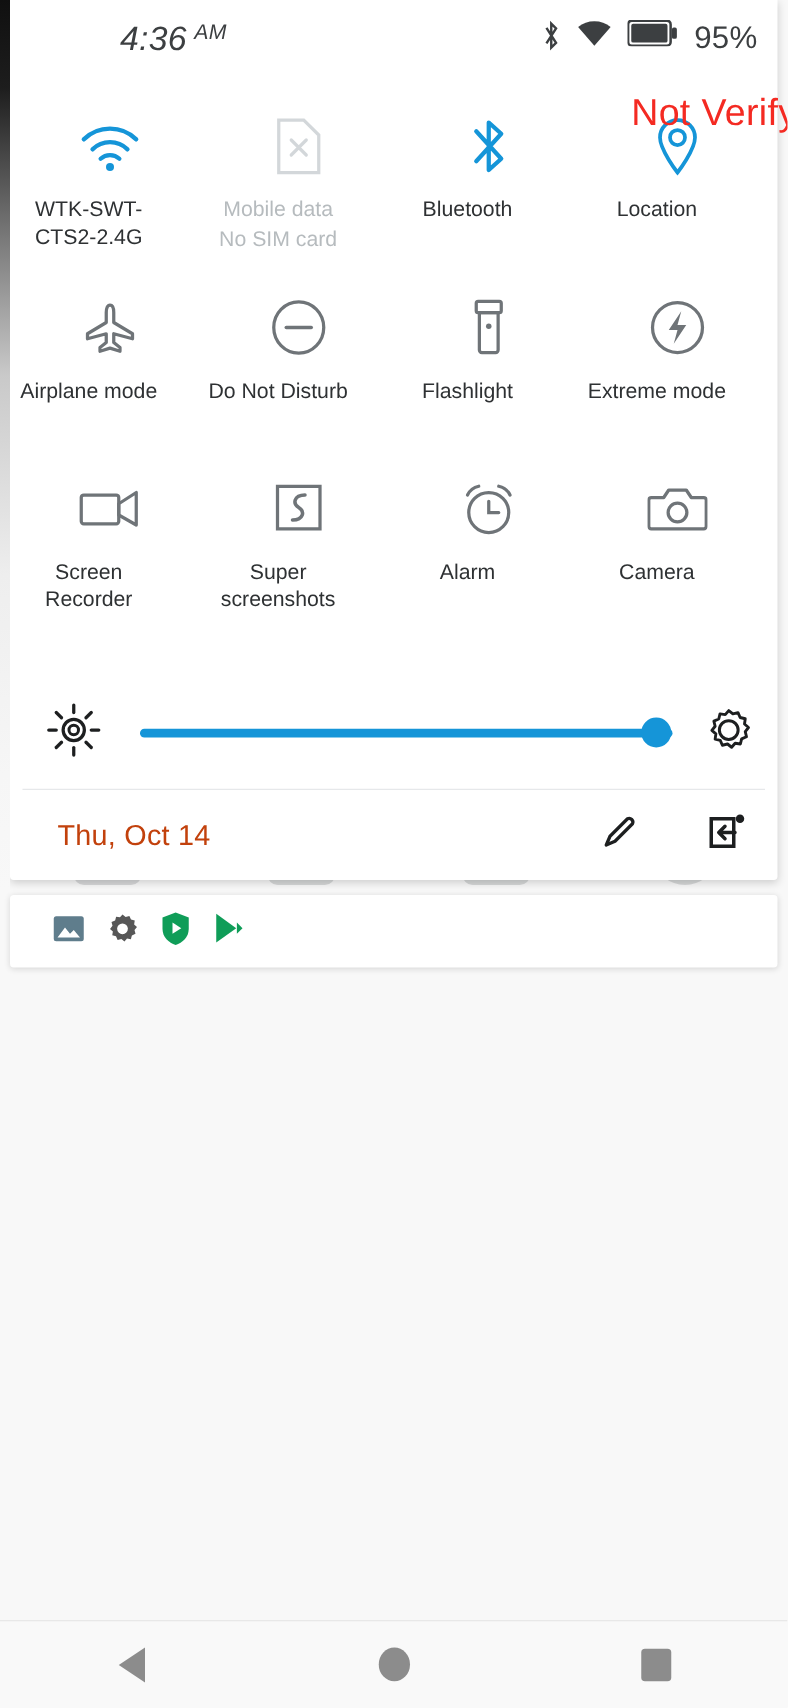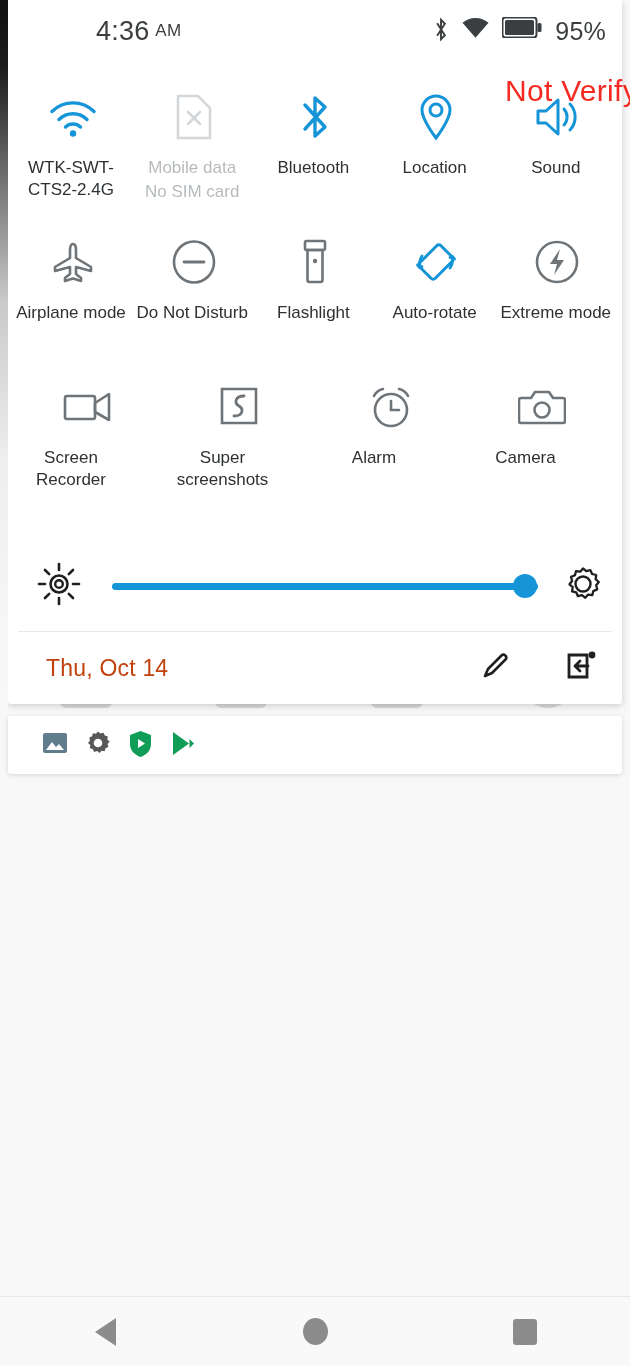--- a/index.html
+++ b/index.html
@@ -47,22 +47,23 @@
   .statusbar {
     position: relative;
     height: 62px;
     display: flex;
     align-items: center;
   }
   .sb-time {
     position: absolute;
     left: 88px;
     display: flex;
-    align-items: center;
+    align-items: flex-start;
     color: #3c3f41;
+    font-style: italic;
   }
   .sb-time .hm { font-size: 27px; letter-spacing: 0.2px; }
   .sb-time .ampm { font-size: 17px; margin-left: 6px; letter-spacing: 0.3px; }
 
   .sb-right {
     position: absolute;
     right: 16px;
     display: flex;
     align-items: flex-start;
     gap: 13px;
@@ -325,30 +326,20 @@
         <div class="tile">
           <div class="tile-icon">
             <svg width="38" height="48" viewBox="0 0 38 48">
               <path d="M19 45 C19 45 33 27 33 17 A14 14 0 0 0 5 17 C5 27 19 45 19 45 Z" fill="none" stroke="#1595d8" stroke-width="3"></path>
               <circle cx="19" cy="17" r="6" fill="none" stroke="#1595d8" stroke-width="3"></circle>
             </svg>
           </div>
           <div class="tile-label">Location</div>
         </div>
 
-        <div class="tile">
-          <div class="tile-icon">
-            <svg width="46" height="44" viewBox="0 0 46 44">
-              <path d="M4 16 h8 L24 5 v34 L12 28 H4 Z" fill="none" stroke="#1595d8" stroke-width="3" stroke-linejoin="round"></path>
-              <path d="M30 14 A12 12 0 0 1 30 30" fill="none" stroke="#1595d8" stroke-width="3" stroke-linecap="round"></path>
-              <path d="M36 9 A19 19 0 0 1 36 35" fill="none" stroke="#1595d8" stroke-width="3" stroke-linecap="round"></path>
-            </svg>
-          </div>
-          <div class="tile-label">Sound</div>
-        </div>
       </div>
 
       <div class="tile-row">
 
         <div class="tile">
           <div class="tile-icon">
             <svg width="44" height="44" viewBox="0 0 44 44">
               <path d="M22 4 C24 4 25 6.5 25 10 v8 L40 27 v4 L25 27 v7 l5 4 v3 l-8-2.5 l-8 2.5 v-3 l5-4 v-7 L4 31 v-4 L19 18 v-8 c0-3.5 1-6 3-6 Z" fill="none" stroke="#6f7478" stroke-width="2.6" stroke-linejoin="round"></path>
             </svg>
           </div>
@@ -369,30 +360,20 @@
           <div class="tile-icon">
             <svg width="28" height="48" viewBox="0 0 28 48">
               <rect x="4" y="3" width="20" height="9" rx="1.5" fill="none" stroke="#6f7478" stroke-width="2.6"></rect>
               <path d="M6.5 12 h15 v30 a2 2 0 0 1 -2 2 h-11 a2 2 0 0 1 -2 -2 Z" fill="none" stroke="#6f7478" stroke-width="2.6"></path>
               <circle cx="14" cy="23" r="2.2" fill="#6f7478"></circle>
             </svg>
           </div>
           <div class="tile-label">Flashlight</div>
         </div>
 
-        <div class="tile">
-          <div class="tile-icon">
-            <svg width="48" height="48" viewBox="0 0 48 48">
-              <rect x="13" y="9" width="22" height="30" rx="3" transform="rotate(45 24 24)" fill="none" stroke="#1595d8" stroke-width="3"></rect>
-              <path d="M10 18 A15 15 0 0 0 8 30 l-2.5 -3 M5.5 27 l4.5 1.5" fill="none" stroke="#1595d8" stroke-width="2.8" stroke-linecap="round"></path>
-              <path d="M38 30 A15 15 0 0 0 40 18 l2.5 3 M42.5 21 l-4.5 -1.5" fill="none" stroke="#1595d8" stroke-width="2.8" stroke-linecap="round"></path>
-            </svg>
-          </div>
-          <div class="tile-label">Auto-rotate</div>
-        </div>
 
         <div class="tile">
           <div class="tile-icon">
             <svg width="46" height="46" viewBox="0 0 46 46">
               <circle cx="23" cy="23" r="20" fill="none" stroke="#6f7478" stroke-width="2.6"></circle>
               <path d="M26 10 L16 25 h7 l-3 11 l10 -15 h-7 Z" fill="#6f7478"></path>
             </svg>
           </div>
           <div class="tile-label">Extreme mode</div>
         </div>

